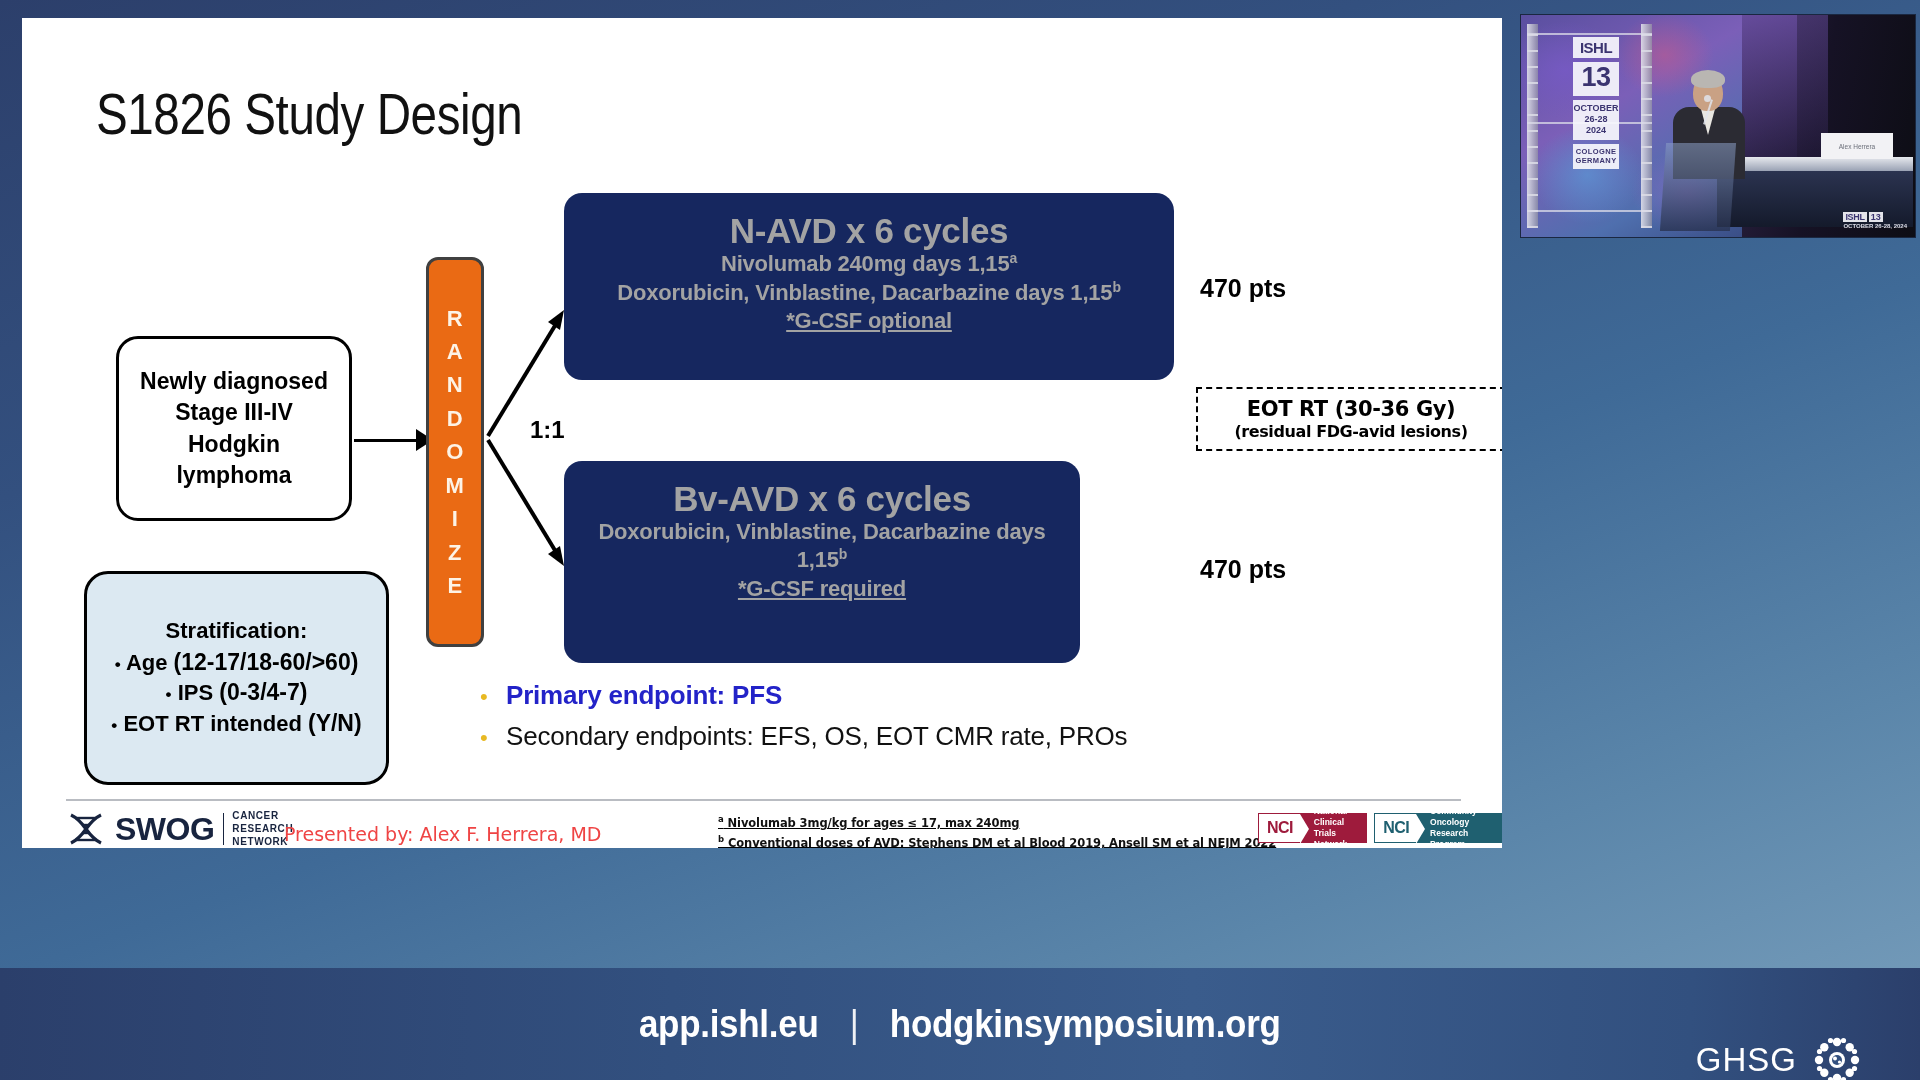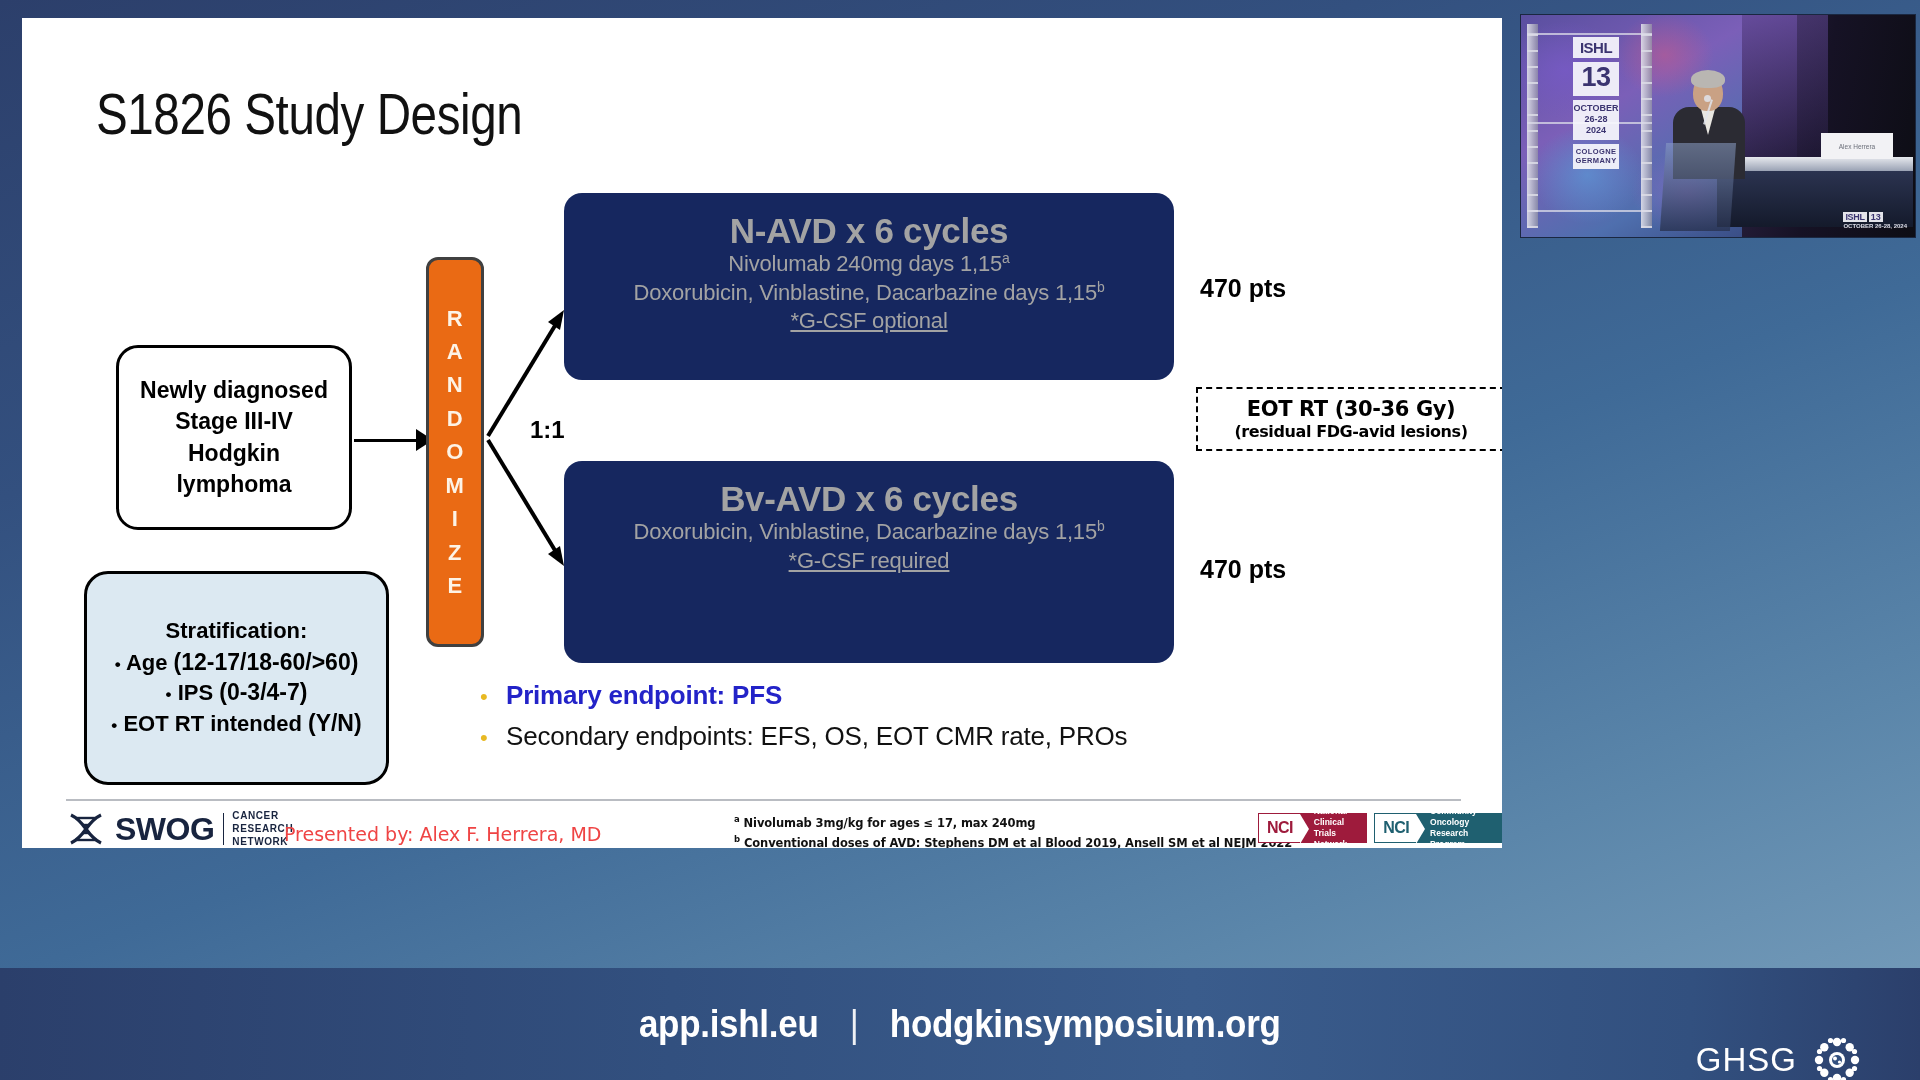--- a/index.html
+++ b/index.html
@@ -35,21 +35,21 @@
   }
 
   
   #entry-box {
     position: absolute;
     left: 94px; top: 318px;
     width: 236px; height: 185px;
     border: 3px solid #000;
     border-radius: 22px;
     background: #fff;
-    display: flex; align-items: center; justify-content: center; margin-top: 9px;
+    display: flex; align-items: center; justify-content: center;
   }
   #entry-box .txt {
     font-size: 23px; font-weight: bold; color: #000;
     line-height: 1.36; text-align: center;
   }
 
   
   .arrow-line {
     position: absolute;
     background: #000;
@@ -100,27 +100,27 @@
   
   .tx-box {
     position: absolute;
     background: #16275f;
     border-radius: 18px;
     color: #a3a3a3;
     text-align: center;
     padding: 18px 24px 20px;
   }
   #tx-box-1 { left: 542px; top: 175px; width: 610px; height: 187px; }
-  #tx-box-2 { left: 542px; top: 443px; width: 610px; height: 202px; }
+  #tx-box-2 { left: 542px; top: 443px; width: 516px; height: 202px; }
   .tx-title {
     font-size: 35px; font-weight: bold; line-height: 1.12;
     letter-spacing: -0.3px;
   }
   .tx-line {
-    font-size: 22px; font-weight: normal; line-height: 1.28;
+    font-size: 22px; font-weight: bold; line-height: 1.28;
     letter-spacing: -0.2px;
   }
   .tx-line.underline { text-decoration: underline; }
   .tx-line sup { font-size: 14px; vertical-align: super; }
 
   
   .pts-label {
     position: absolute;
     font-size: 25px; font-weight: bold; color: #000;
   }
@@ -204,22 +204,23 @@
   #presented-by {
     position: absolute;
     left: 262px; top: 805px;
     font-size: 19px; color: #ef4444;
     font-family: "DejaVu Sans", sans-serif;
   }
 
   
   #footnotes {
     position: absolute;
-    left: 712px; top: 795px;
+    left: 696px; top: 795px;
     font-family: "DejaVu Sans", sans-serif;
+    text-decoration: underline;
   }
   #footnotes div {
     font-size: 11.5px; font-weight: bold; color: #111;
     line-height: 1.55; letter-spacing: -0.1px;
   }
   #footnotes sup { font-size: 8.5px; }
 
   
   #nci-logos {
     position: absolute;

